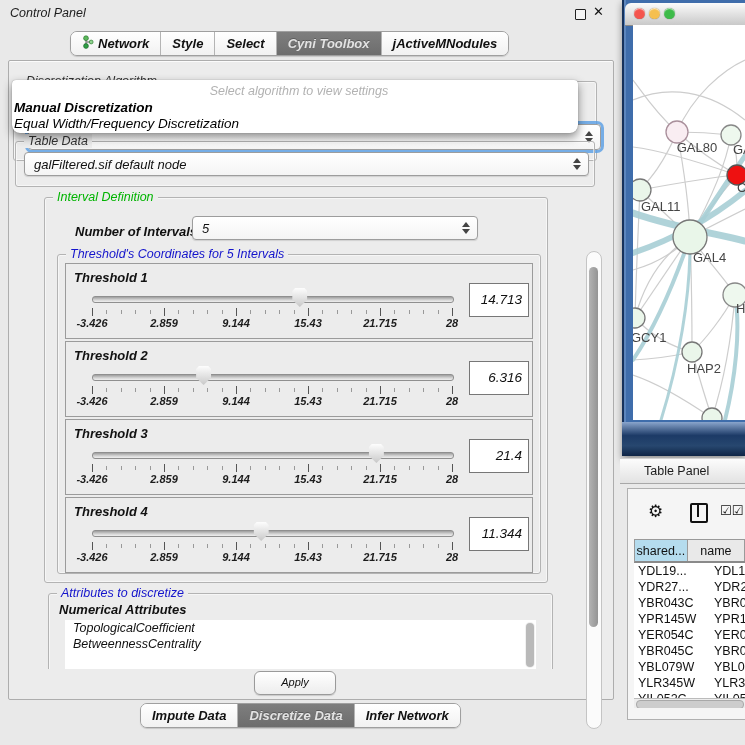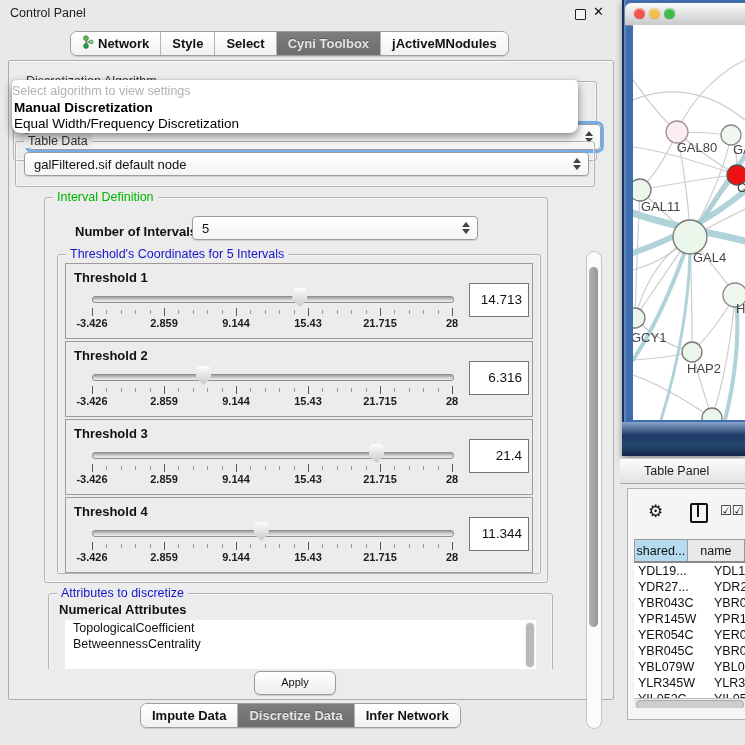--- a/index.html
+++ b/index.html
@@ -1,21 +1,21 @@
 <!DOCTYPE html>
 <html><head>
 <meta charset="utf-8">
 <style>
   html,body{margin:0;padding:0;background:#e9e9e9;width:745px;height:745px;overflow:hidden;
     font-family:"Liberation Sans","DejaVu Sans",sans-serif;-webkit-font-smoothing:antialiased;}
   .abs{position:absolute;}
   #screen{position:relative;width:745px;height:745px;background:#e9e9e9;}
 
   
-  #control-panel{left:0;top:0;width:620px;height:745px;background:#e9e9e9;}
+  #control-panel{left:0;top:0;width:620px;height:745px;background:#e9e9e9;font-style:italic;}
   #cp-titlebar{left:0;top:0;width:620px;height:26px;}
   #cp-title{left:10px;top:6px;font-size:12.5px;color:#1d1d1d;}
   #float-btn{left:575px;top:9px;width:9px;height:9px;border:1.5px solid #222;border-radius:1px;background:#f4f4f4;}
   #close-btn{left:593px;top:4px;font-size:13px;font-weight:bold;color:#111;}
 
   .tabbar{display:flex;align-items:stretch;height:23px;border:1px solid #9f9f9f;border-radius:7px;
     background:linear-gradient(#ffffff,#f0f0f0);box-shadow:0 1px 1px rgba(0,0,0,.15);overflow:hidden;}
   .tab{display:flex;align-items:center;gap:4px;padding:0 11px;font-size:13px;font-weight:600;color:#111;
     border-right:1px solid #b4b4b4;background:linear-gradient(#ffffff,#f1f1f1);white-space:nowrap;}
   .tab:last-child{border-right:none;}
@@ -74,21 +74,21 @@
     border:1px solid #9a9a9a;border-radius:6px;font-size:11px;color:#111;text-align:center;line-height:21px;
     box-shadow:0 1px 1px rgba(0,0,0,.15);}
 
   #main-vscroll{left:577px;top:190px;width:14px;height:476px;background:#fbfbfb;border:1px solid #c4c4c4;border-radius:8px;}
   #main-vscroll .thumb2{position:absolute;left:1.5px;top:15px;width:9px;height:360px;border-radius:5px;
     background:linear-gradient(90deg,#b3b3b3,#949494);}
 
   
   #algo-popup{left:12px;top:80px;width:566px;height:53px;background:#fff;border-radius:4px 4px 8px 8px;
     box-shadow:0 4px 10px rgba(0,0,0,.45),0 0 1px rgba(0,0,0,.4);z-index:40;}
-  #algo-popup .hint{position:absolute;left:0;right:0;top:4px;text-align:left;font-size:12.5px;color:#b2b2b2;}
+  #algo-popup .hint{position:absolute;left:8px;right:0;top:4px;text-align:center;font-size:12.5px;color:#b2b2b2;}
   .popup-opt{position:absolute;left:2px;right:2px;height:16px;font-size:13.5px;color:#000;white-space:nowrap;}
   .popup-opt.bold{font-weight:bold;}
 
   
   #net-window{left:622px;top:0;width:123px;height:456px;
     background:linear-gradient(90deg,#16325c 0px,#16325c 2px,#5d86bd 2px,#5d86bd 4px,#3f6dab 4px);
     box-shadow:0 3px 7px rgba(0,0,0,.4);}
   #net-bottom{left:0;top:422px;width:123px;height:34px;
     background:linear-gradient(#8aa5cc,#1c3a66 40%,#27476f 70%,#0f2546);}
   #net-titlebar{left:3px;top:3px;width:120px;height:22px;border-top-left-radius:6px;

